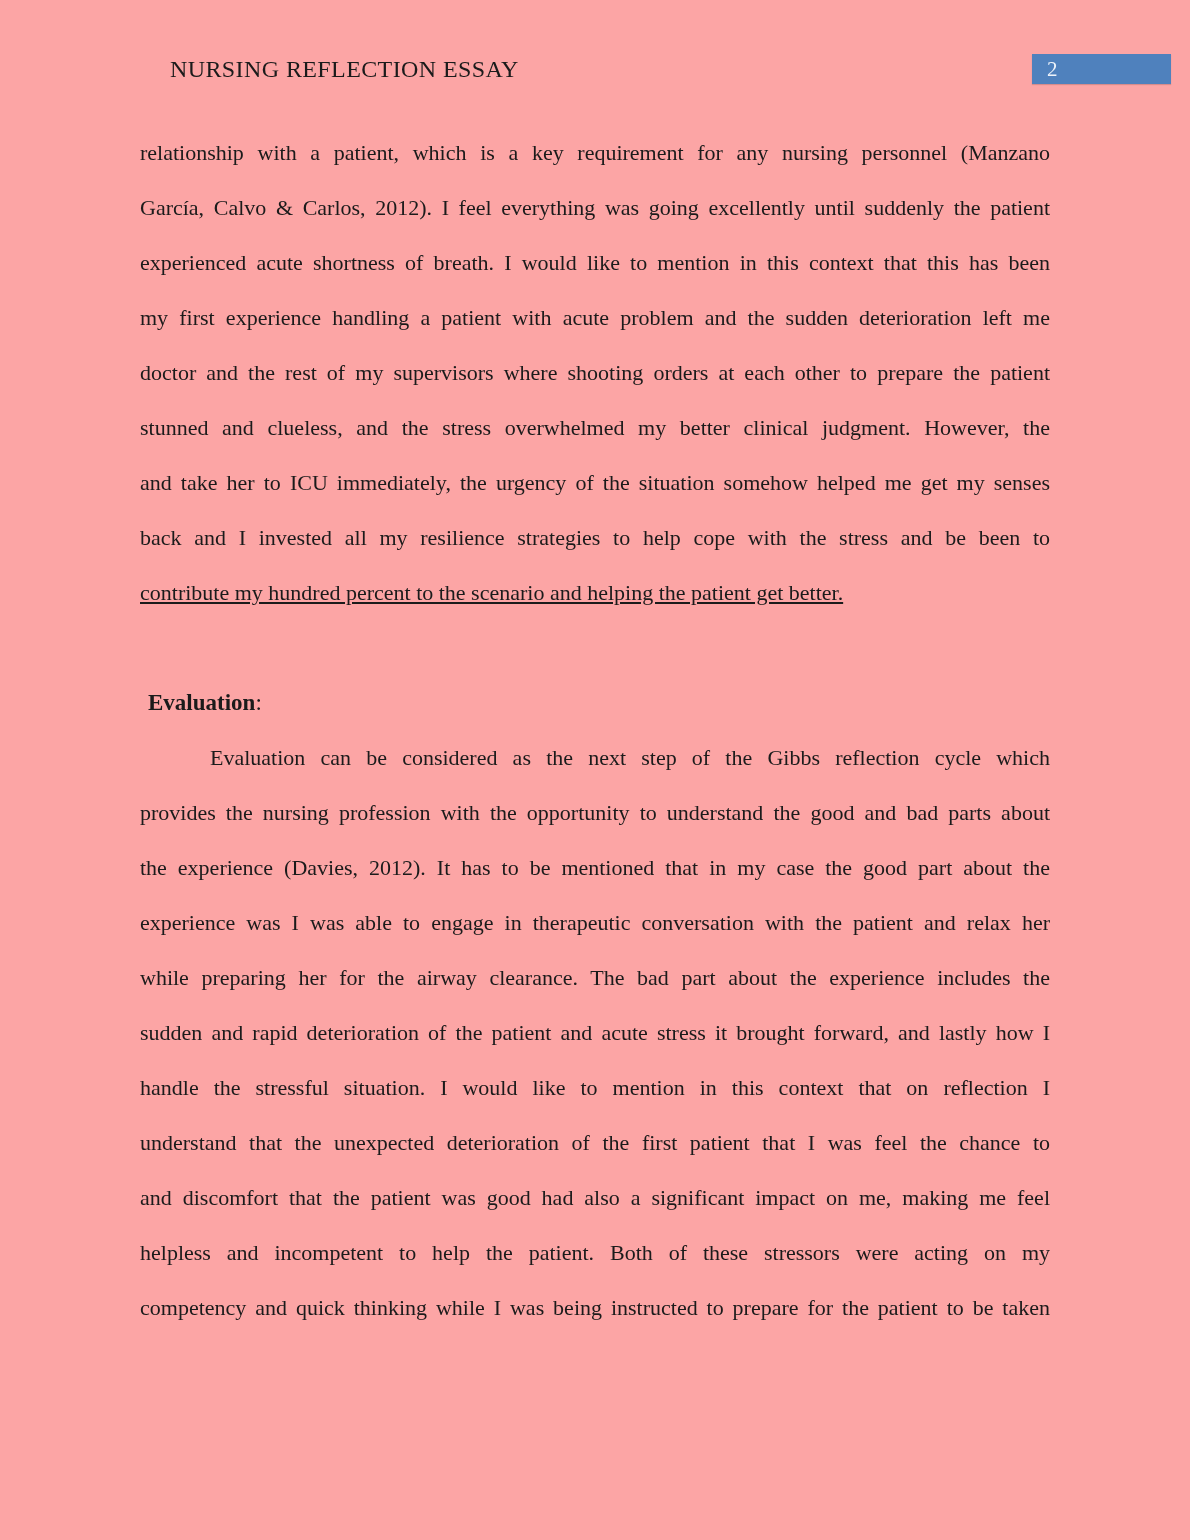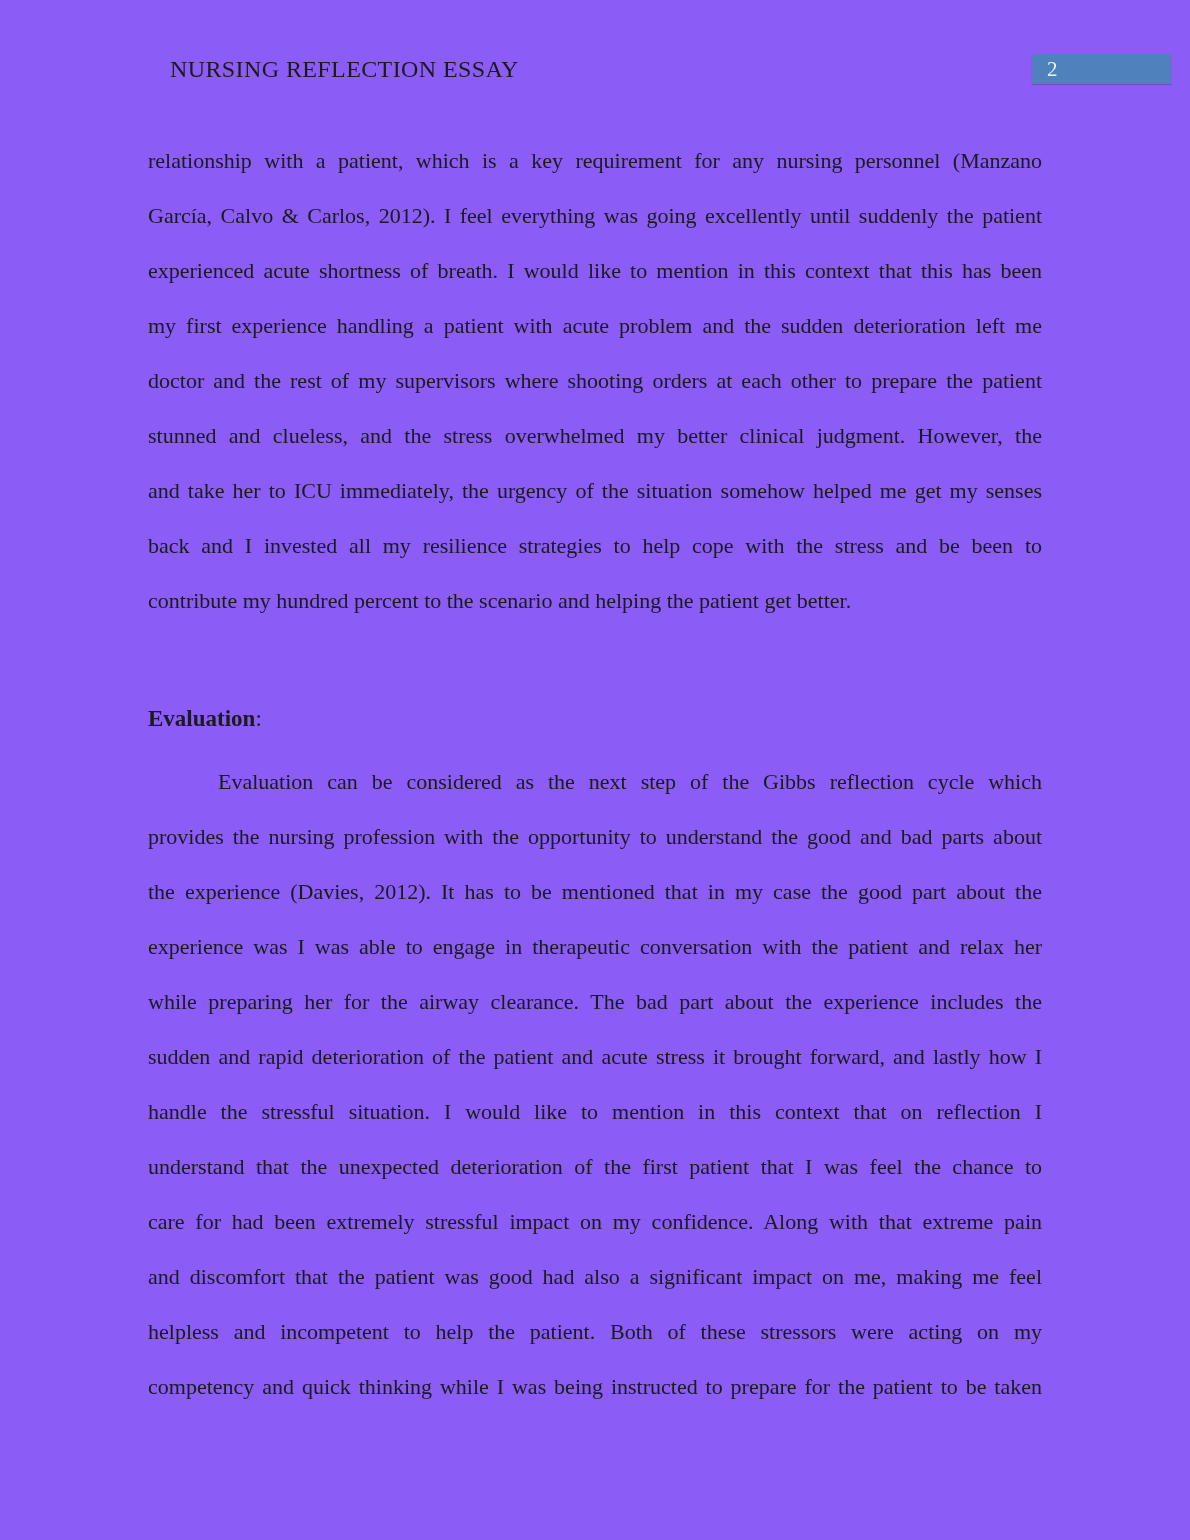--- a/index.html
+++ b/index.html
@@ -37,37 +37,37 @@
     color: #eef3fa;
   }
   .doc-body {
     position: absolute;
     left: 140px;
     top: 125px;
     width: 910px;
     font-size: 22px;
     line-height: 55px;
   }
-  .paragraph { margin: 8px; }
+  .paragraph { margin: 0; }
   .line {
     text-align: justify;
     text-align-last: justify;
     -moz-text-align-last: justify;
     white-space: normal;
   }
-  .line.flush { text-align-last: left; -moz-text-align-last: left; }
+  .line.flush { text-align-last: left; text-decoration: underline; -moz-text-align-last: left; }
   .line.indent { text-indent: 70px; }
   .heading { font-size: 23px; text-align: left; }
   .heading .bold { font-weight: bold; margin-left: 8px; }
   .spacer { height: 55px; }
 </style>
 </head>
 <body>
 
-<div class="page" style="background: #8b5cf6; color: rgb(27, 27, 27);">
+<div class="page" style="background: #fca5a5; color: rgb(27, 27, 27);">
 
   <div class="running-head">NURSING REFLECTION ESSAY</div>
 
   <div class="page-badge" style="background: rgb(79, 129, 189);">
     <span class="num" style="color: rgb(238, 243, 250);">2</span>
   </div>
 
   <div class="doc-body">
       <div class="paragraph">
         <div class="line">relationship with a patient, which is a key requirement for any nursing personnel (Manzano</div>
@@ -84,20 +84,19 @@
       <div class="heading"><span class="bold">Evaluation</span>:</div>
       <div class="paragraph">
         <div class="line indent">Evaluation can be considered as the next step of the Gibbs reflection cycle which</div>
         <div class="line">provides the nursing profession with the opportunity to understand the good and bad parts about</div>
         <div class="line">the experience (Davies, 2012). It has to be mentioned that in my case the good part about the</div>
         <div class="line">experience was I was able to engage in therapeutic conversation with the patient and relax her</div>
         <div class="line">while preparing her for the airway clearance. The bad part about the experience includes the</div>
         <div class="line">sudden and rapid deterioration of the patient and acute stress it brought forward, and lastly how I</div>
         <div class="line">handle the stressful situation. I would like to mention in this context that on reflection I</div>
         <div class="line">understand that the unexpected deterioration of the first patient that I was feel the chance to</div>
-        <div class="line">care for had been extremely stressful impact on my confidence. Along with that extreme pain</div>
         <div class="line">and discomfort that the patient was good had also a significant impact on me, making me feel</div>
         <div class="line">helpless and incompetent to help the patient. Both of these stressors were acting on my</div>
         <div class="line">competency and quick thinking while I was being instructed to prepare for the patient to be taken</div>
       </div>
     </div>
 
 </div>
 
 </body></html>

